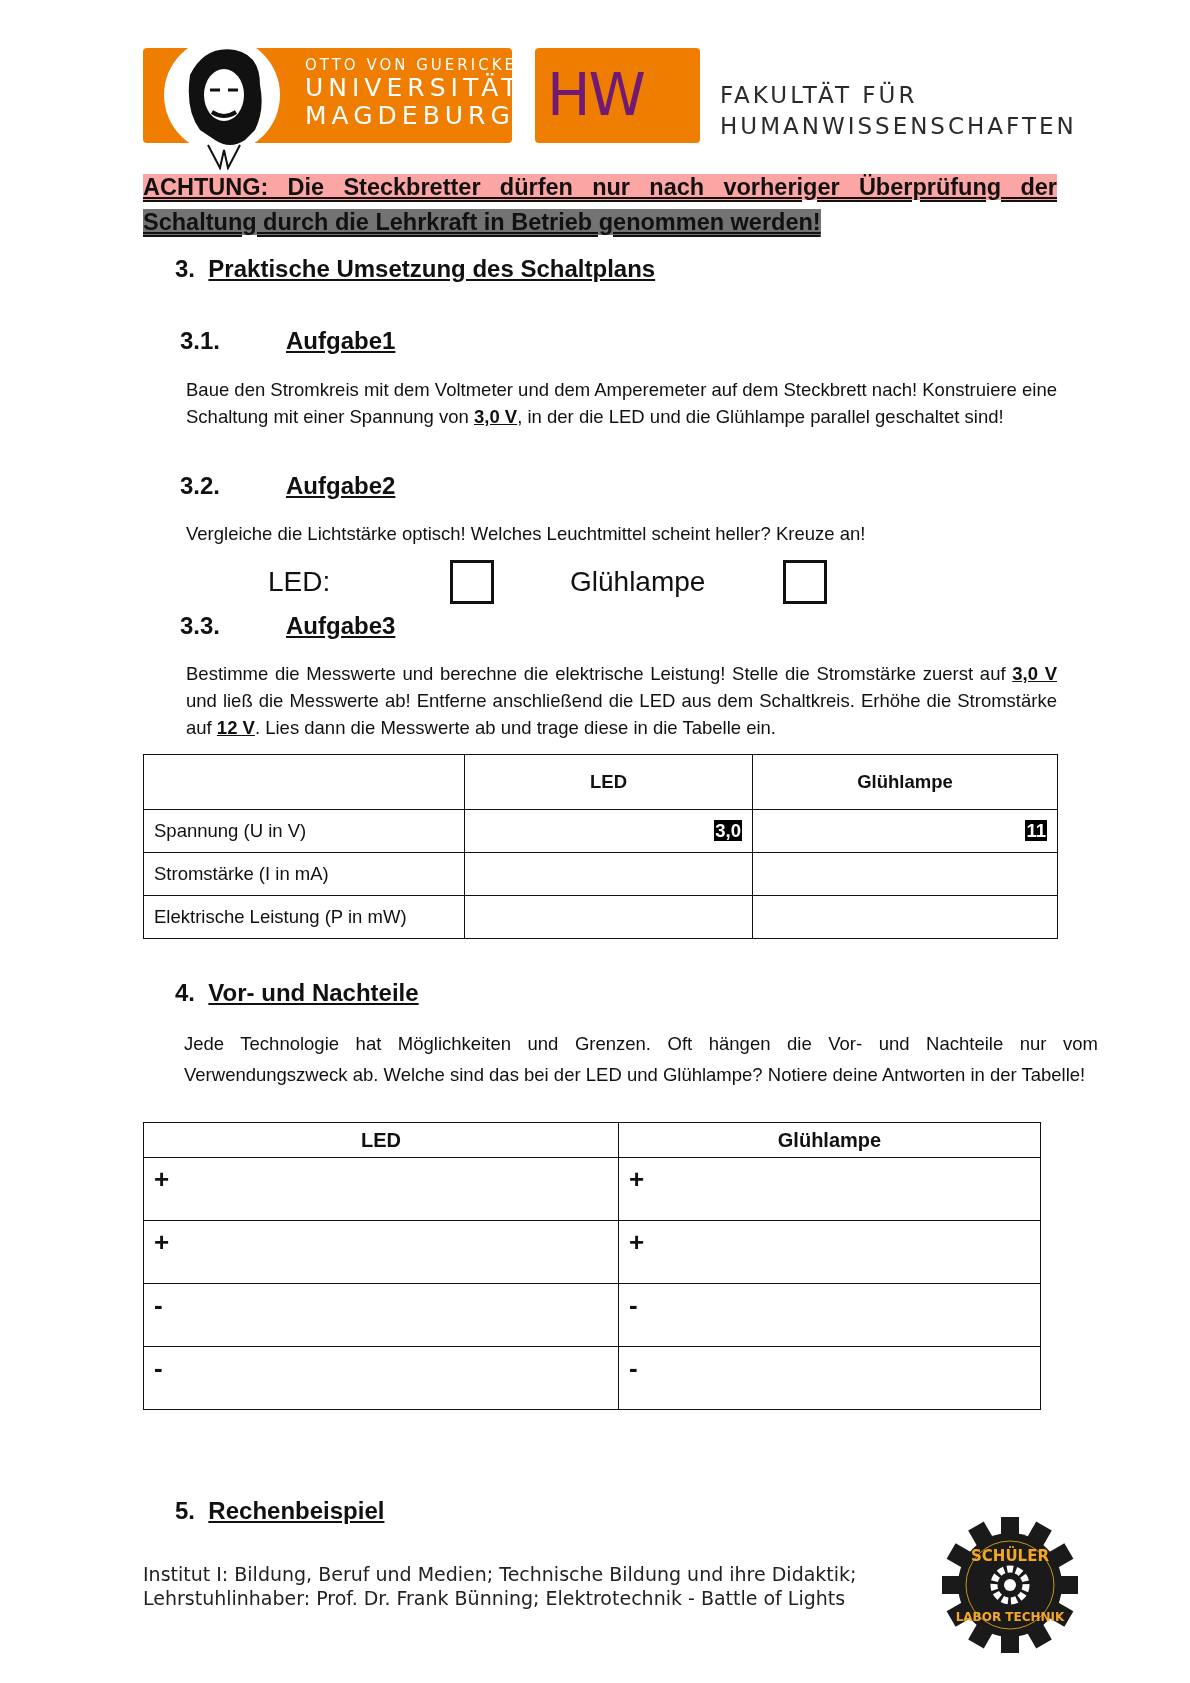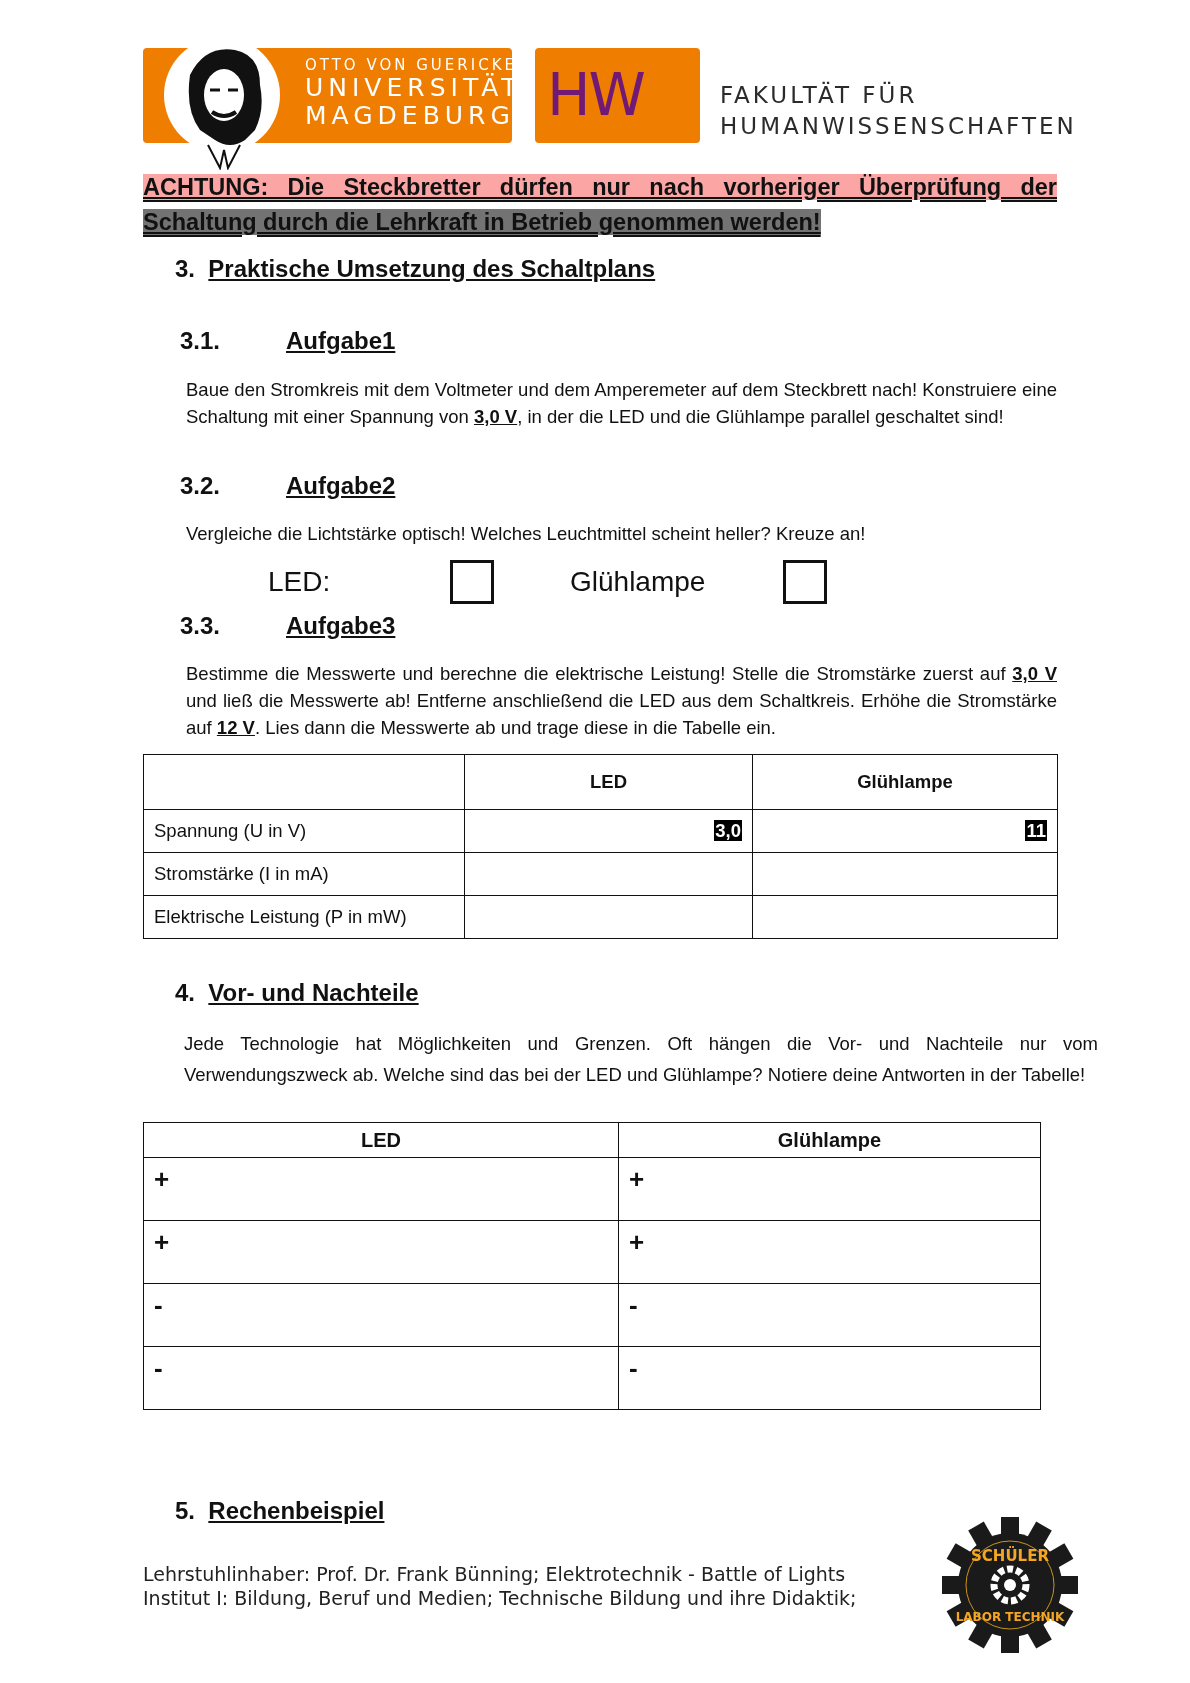--- a/index.html
+++ b/index.html
@@ -153,22 +153,22 @@
   </tr>
 </tbody>
   </table>
 
 <div class="abs h1 cal" style="left:143px; top:1497px;">
   <span>5.</span>&nbsp;
   <span class="t">Rechenbeispiel</span>
 </div>
 
 <div class="abs footer">
+  <div>Institut I: Bildung, Beruf und Medien; Technische Bildung und ihre Didaktik;</div>
   <div>Lehrstuhlinhaber: Prof. Dr. Frank Bünning; Elektrotechnik - Battle of Lights</div>
-  <div>Institut I: Bildung, Beruf und Medien; Technische Bildung und ihre Didaktik;</div>
 </div>
 
 <svg class="abs gear" viewBox="-70 -70 140 140">
   <g fill="#1a1a1a">
     <circle r="52"></circle>
     <g id="teeth">
       <rect x="-9" y="-68" width="18" height="22"></rect>
       <rect x="-9" y="-68" width="18" height="22" transform="rotate(30)"></rect>
       <rect x="-9" y="-68" width="18" height="22" transform="rotate(60)"></rect>
       <rect x="-9" y="-68" width="18" height="22" transform="rotate(90)"></rect>

